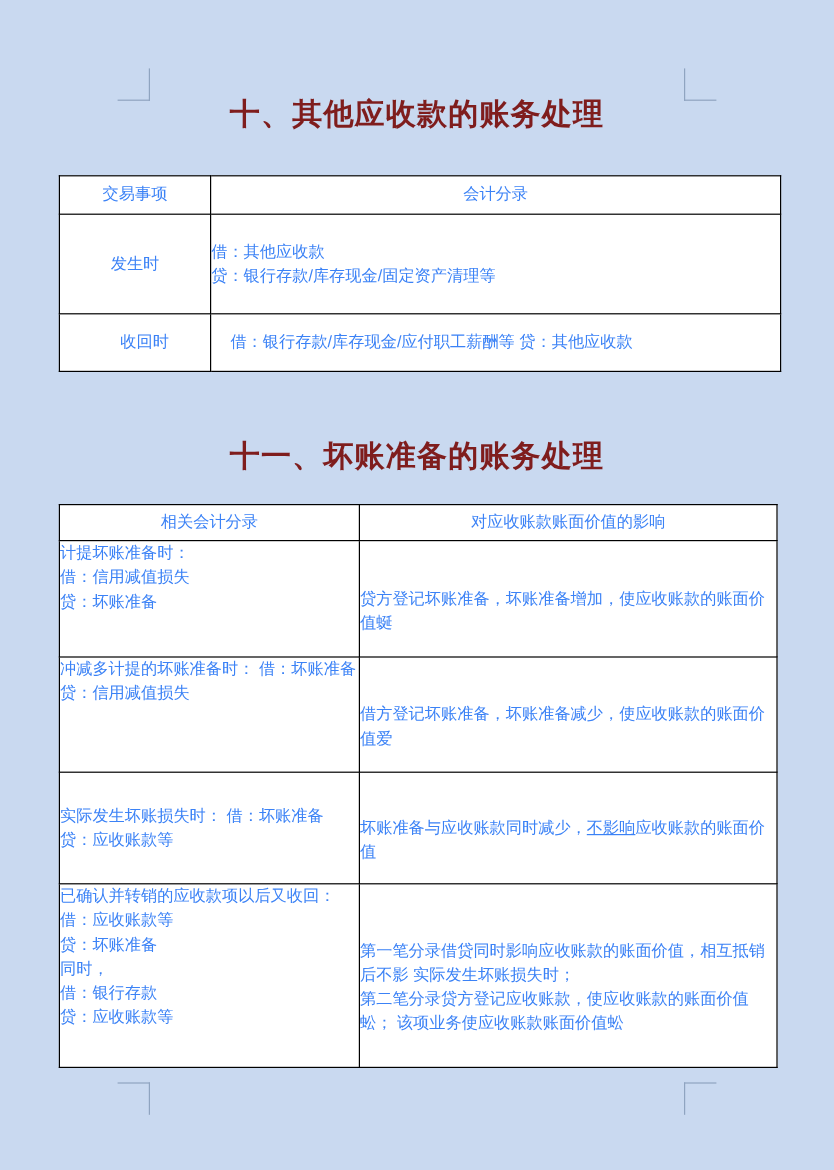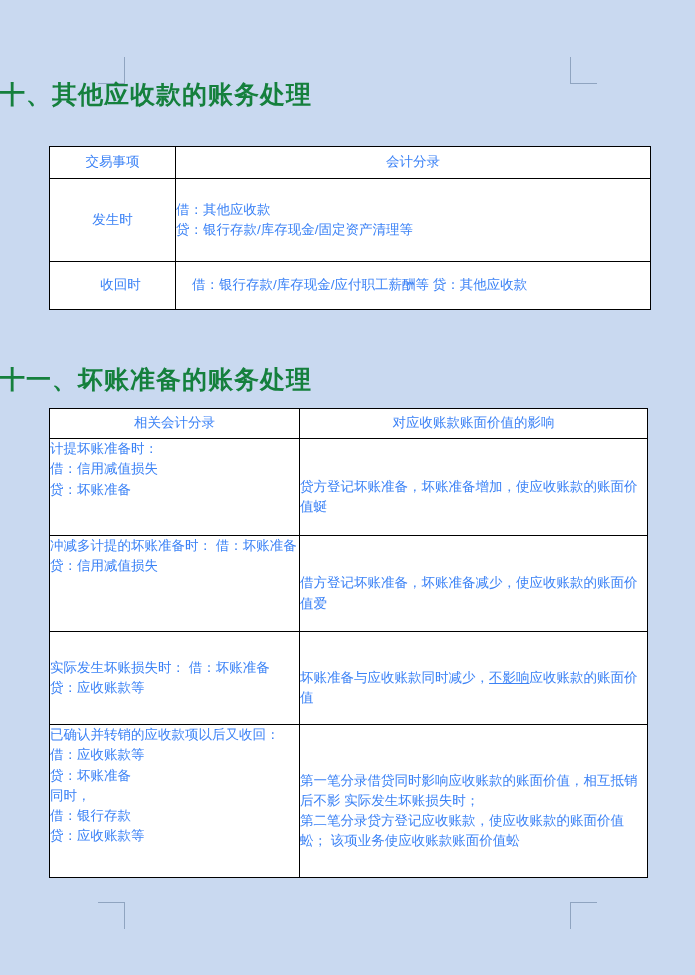--- a/index.html
+++ b/index.html
@@ -32,26 +32,26 @@
   .mark-tl { left: 98px;  top: 57px;  border-right: 1px solid #8fa4c0; border-bottom: 1px solid #8fa4c0; }
   .mark-tr { left: 570px; top: 57px;  border-left: 1px solid #8fa4c0;  border-bottom: 1px solid #8fa4c0; }
   .mark-bl { left: 98px;  top: 902px; border-right: 1px solid #8fa4c0; border-top: 1px solid #8fa4c0; }
   .mark-br { left: 570px; top: 902px; border-left: 1px solid #8fa4c0;  border-top: 1px solid #8fa4c0; }
 
   
   .heading {
     position: absolute;
     left: 0;
     width: 695px;
-    text-align: left;
+    text-align: center;
     font-family: "DejaVu Serif", "Liberation Serif", serif;
     font-weight: bold;
     font-size: 25px;
     letter-spacing: 1px;
-    color: #15803d;
+    color: #7f1d1d;
     white-space: nowrap;
   }
   #heading-1 { top: 78px; }
   #heading-2 { top: 363px; }
 
   
   table.doc-table {
     position: absolute;
     border-collapse: collapse;
     background: #ffffff;
@@ -83,21 +83,21 @@
   #table-other-receivables .col-a { width: 126px; }
   #table-other-receivables td.body-left { text-align: center; }
   #table-other-receivables td.body-right { vertical-align: middle; margin-left: 32px; }
   #table-other-receivables .row-tall td { height: 82px; }
   #table-other-receivables .row-short td { height: 47px; padding-left: 16px; }
   #table-other-receivables .hdr-row td { height: 31px; }
 
   
   #table-bad-debt {
     left: 49px;
-    top: 408px;
+    top: 420px;
     width: 599px;
   }
   #table-bad-debt .col-a { width: 250px; }
   #table-bad-debt .hdr-row td { height: 29px; }
   #table-bad-debt td { vertical-align: top; }
   #table-bad-debt td.vmid { vertical-align: middle; }
   #table-bad-debt .r1 td { height: 96px; }
   #table-bad-debt .r2 td { height: 95px; }
   #table-bad-debt .r3 td { height: 92px; }
   #table-bad-debt .r4 td { height: 152px; }

